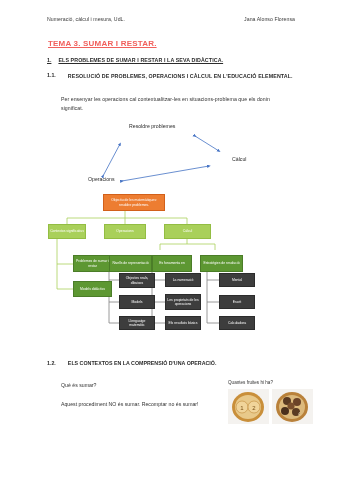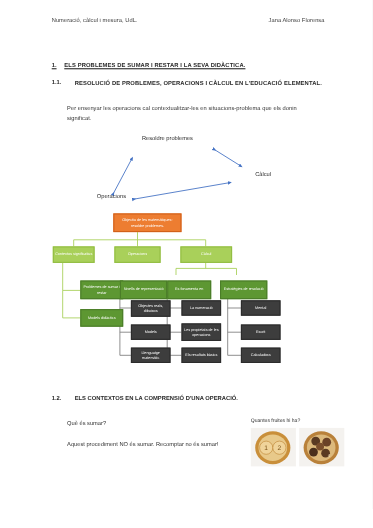--- a/index.html
+++ b/index.html
@@ -103,20 +103,21 @@
 </head>
 <body>
 
 <div id="page">
 
   <div class="hdr">
     <span>Numeració, càlcul i mesura, UdL.</span>
     <span>Jana Alonso Florensa</span>
   </div>
 
+  <div class="tema">TEMA 3. SUMAR I RESTAR.</div>
 
   <div class="h1row">
     <span class="num">1.</span>
     <span class="txt">ELS PROBLEMES DE SUMAR I RESTAR I LA SEVA DIDÀCTICA.</span>
   </div>
 
   <div class="h2row">
     <span class="num">1.1.</span>
     <span class="txt">RESOLUCIÓ DE PROBLEMES, OPERACIONS I CÀLCUL EN L'EDUCACIÓ ELEMENTAL.</span>
   </div>

